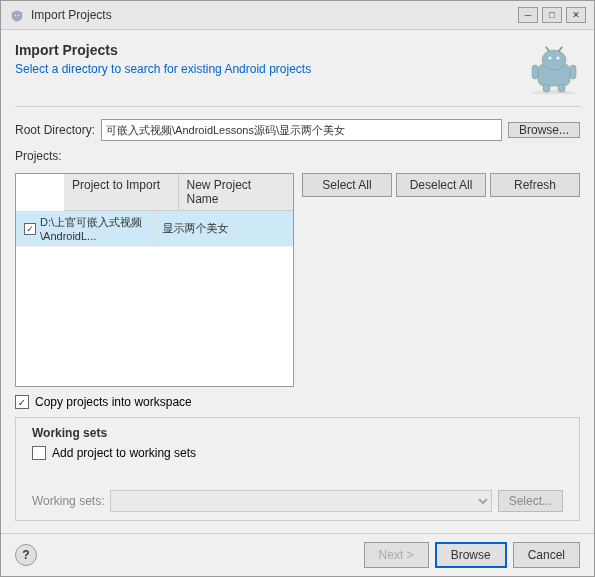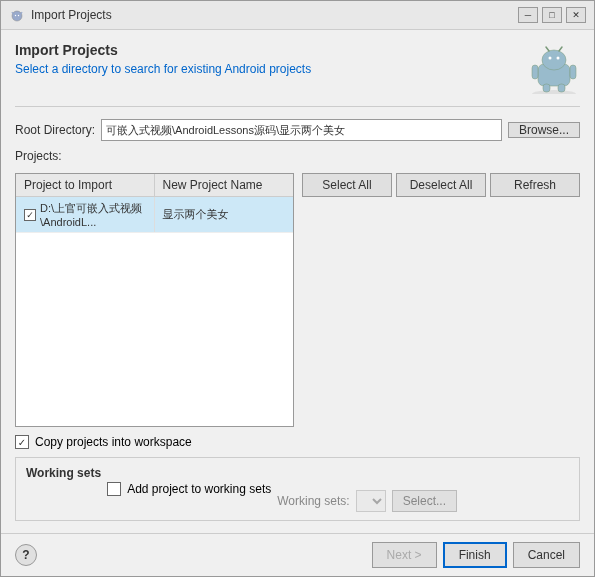--- a/index.html
+++ b/index.html
@@ -130,20 +130,21 @@
       background: #fff;
       display: flex;
       flex-direction: column;
       overflow: hidden;
     }
     .table-header {
       display: grid;
       grid-template-columns: 1fr 1fr;
       background: #e8e8e8;
       border-bottom: 1px solid #ccc;
+      margin-left: 48px;
     }
     .table-header-cell {
       padding: 4px 8px;
       font-size: 12px;
       color: #333;
       font-weight: normal;
       border-right: 1px solid #ccc;
     }
     .table-header-cell:last-child { border-right: none; }
     .table-body {
@@ -206,23 +207,23 @@
       display: flex;
       align-items: center;
       justify-content: center;
       font-size: 10px;
       color: #333;
       flex-shrink: 0;
       cursor: pointer;
     }
     .working-sets-group {
       border: 1px solid #ccc;
-      padding: 8px 10px;
-      display: flex;
-      flex-direction: row;
+      padding: 8px 16px;
+      display: flex;
+      flex-direction: column;
       gap: 6px;
     }
     .working-sets-title {
       font-size: 12px;
       color: #333;
       font-weight: bold;
     }
     .add-project-row {
       display: flex;
       align-items: center;
@@ -417,17 +418,17 @@
     </div>
 
   </div>
 
   <div class="dialog-footer">
     <div class="footer-left">
       <button class="help-btn">?</button>
     </div>
     <div class="footer-right">
       <button class="footer-btn disabled">Next &gt;</button>
-      <button class="footer-btn primary">Finish</button>
+      <button class="footer-btn primary">Browse</button>
       <button class="footer-btn">Cancel</button>
     </div>
   </div>
 </div>
 
 </body></html>

